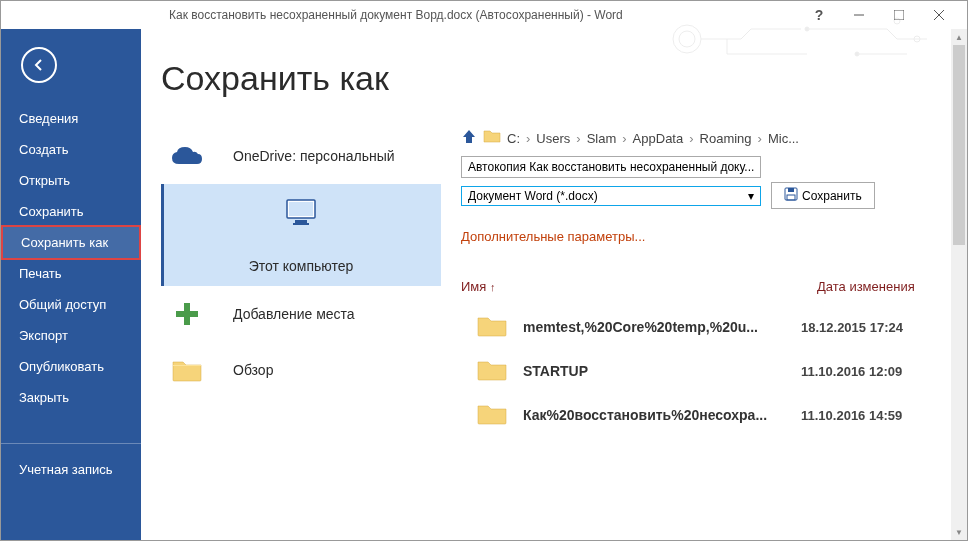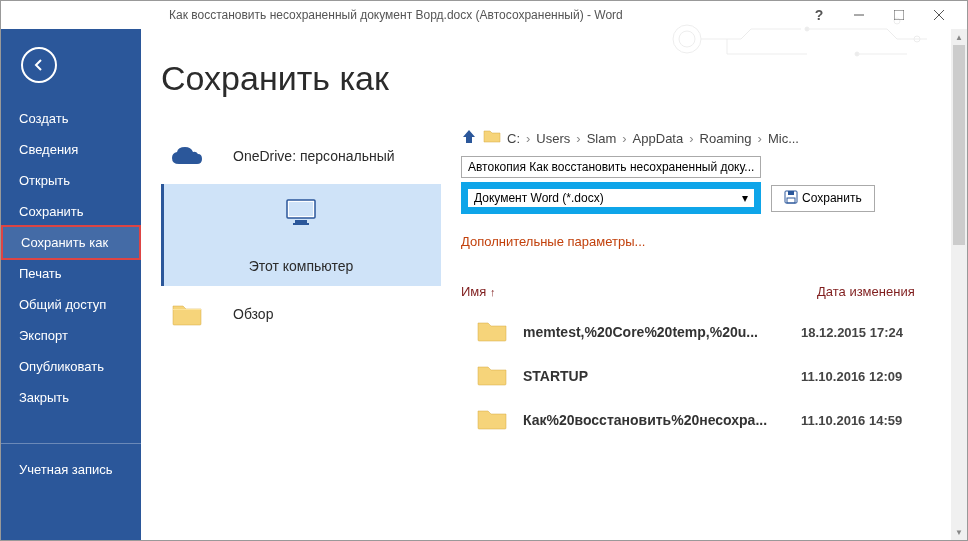--- a/index.html
+++ b/index.html
@@ -34,21 +34,21 @@
     .place-title { font-size: 14px; color: #2b2b2b; }
     
     .detail-col { flex: 1; }
     .breadcrumb-row { display: flex; align-items: center; gap: 6px; margin-bottom: 8px; }
     .crumb { color: #444; font-size: 13px; cursor: pointer; }
     .crumb-sep { color: #888; font-size: 13px; }
     .up-arrow { color: #2b579a; cursor: pointer; }
     
     .filename-input { width: 300px; padding: 3px 6px; font-size: 12px; border: 1px solid #aaa; margin-bottom: 4px; }
     .filetype-row { display: flex; align-items: center; gap: 10px; }
-    .filetype-select { width: 300px; padding: 2px 6px; font-size: 12px; border: 7px solid #0ea5e9; background: #fff; display: flex; justify-content: space-between; align-items: center; cursor: pointer; }
+    .filetype-select { width: 300px; padding: 2px 6px; font-size: 12px; border: 1px solid #0ea5e9; background: #fff; display: flex; justify-content: space-between; align-items: center; cursor: pointer; }
     .save-btn { padding: 4px 12px; border: 1px solid #aaa; background: #fff; font-size: 12px; cursor: pointer; display: flex; align-items: center; gap: 4px; }
     .more-link { color: #c2410c; font-size: 13px; margin-top: 20px; cursor: pointer; display: inline-block; }
     
     .file-list { margin-top: 30px; }
     .file-header { display: flex; color: #7f1d1d; font-size: 13px; border-bottom: 1px solid transparent; padding: 4px 0 10px 0; }
     .file-col-name { flex: 1; }
     .file-col-date { width: 130px; text-align: left; }
     .sort-arrow { font-size: 11px; }
     .file-row { display: flex; align-items: center; padding: 10px 16px; gap: 16px; cursor: pointer; font-weight: bold; }
     .file-icon { width: 30px; height: 24px; flex-shrink: 0; }
@@ -87,22 +87,22 @@
   </div>
 </div>
 
 <div class="main">
   <div class="sidebar">
     <div class="back-btn">
       <svg width="16" height="16" viewBox="0 0 16 16">
           <path d="M10 3 L5 8 L10 13"></path>
         </svg>
     </div>
+    <div class="sidebar-item">Сведения</div>
     <div class="sidebar-item">Создать</div>
-    <div class="sidebar-item">Сведения</div>
     <div class="sidebar-item">Открыть</div>
     <div class="sidebar-item">Сохранить</div>
     <div class="sidebar-item selected">Сохранить как</div>
     <div class="sidebar-item">Печать</div>
     <div class="sidebar-item">Общий доступ</div>
     <div class="sidebar-item">Экспорт</div>
     <div class="sidebar-item">Опубликовать</div>
     <div class="sidebar-item">Закрыть</div>
     <div class="sidebar-spacer"></div>
     <div class="sidebar-account">
@@ -145,20 +145,31 @@
                 <rect x="10" y="22" width="12" height="3" fill="#2b579a"></rect>
                 <rect x="8" y="25" width="16" height="2" fill="#2b579a"></rect>
               </svg>
           </span>
           <div class="place-label">
               <div class="place-title">Этот компьютер</div>
             </div>
         </div>
         <div class="place-item">
           <span class="place-icon">
+            <svg width="28" height="28" viewBox="0 0 28 28">
+                <rect x="11" y="3" width="6" height="22" fill="#4a9b4a"></rect>
+                <rect x="3" y="11" width="22" height="6" fill="#4a9b4a"></rect>
+              </svg>
+          </span>
+          <div class="place-label">
+              <div class="place-title">Добавление места</div>
+            </div>
+        </div>
+        <div class="place-item">
+          <span class="place-icon">
             <svg width="30" height="24" viewBox="0 0 30 24">
                 <path fill="#f6d47a" stroke="#d4a840" stroke-width="0.5" d="M1 4 h10 l3 3 h15 v15 a1 1 0 0 1 -1 1 h-26 a1 1 0 0 1 -1 -1 z"></path>
                 <path fill="#fce39a" d="M1 7 h28 v1 h-28 z"></path>
               </svg>
           </span>
           <div class="place-label">
               <div class="place-title">Обзор</div>
             </div>
         </div>
       </div>

